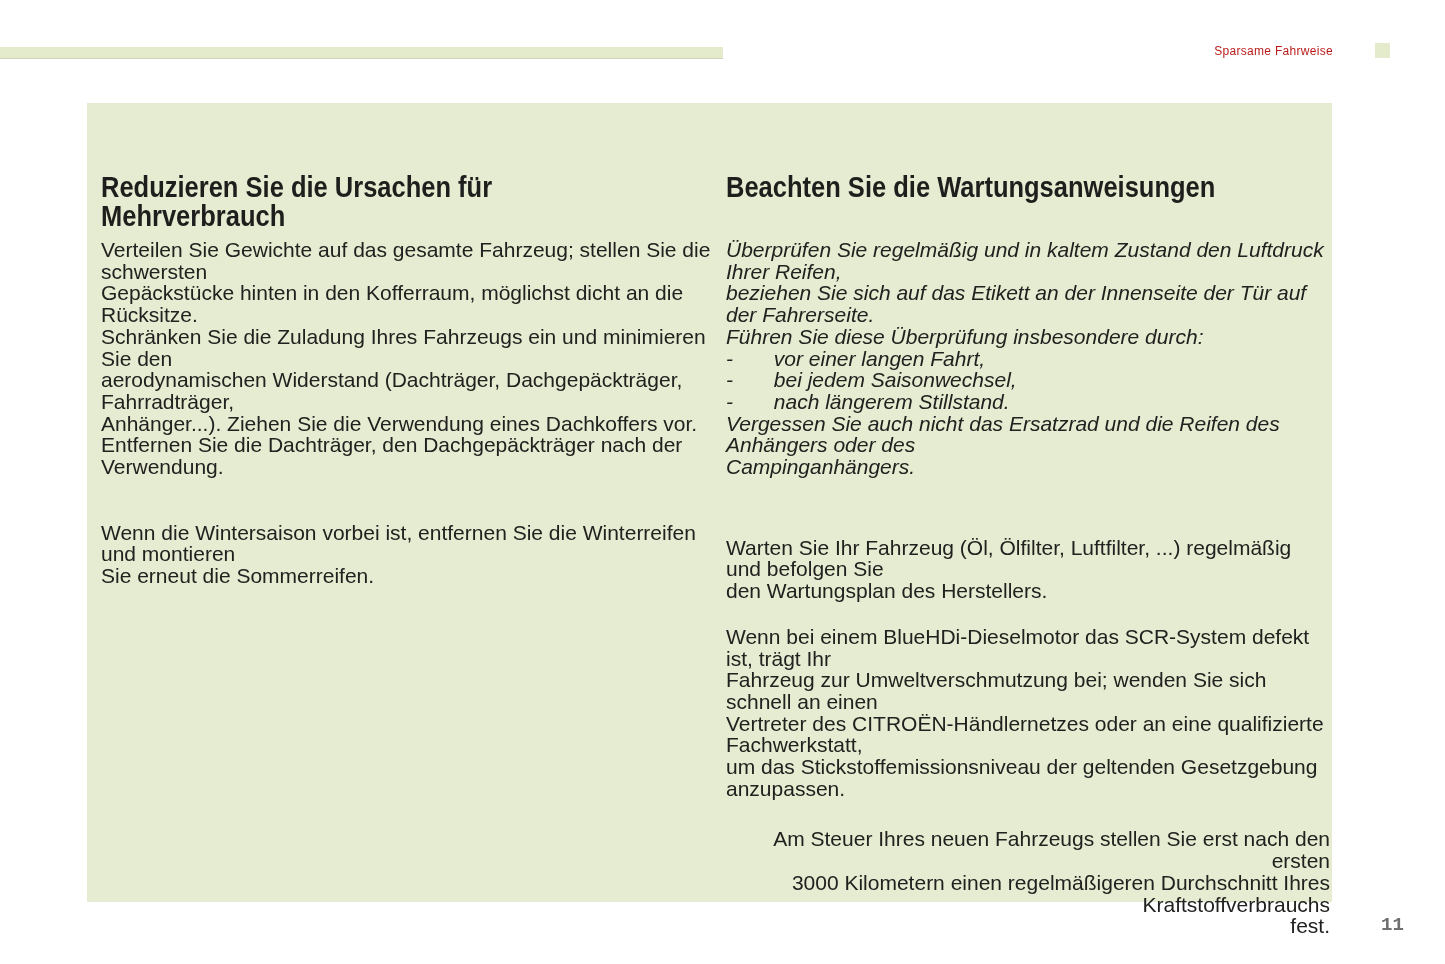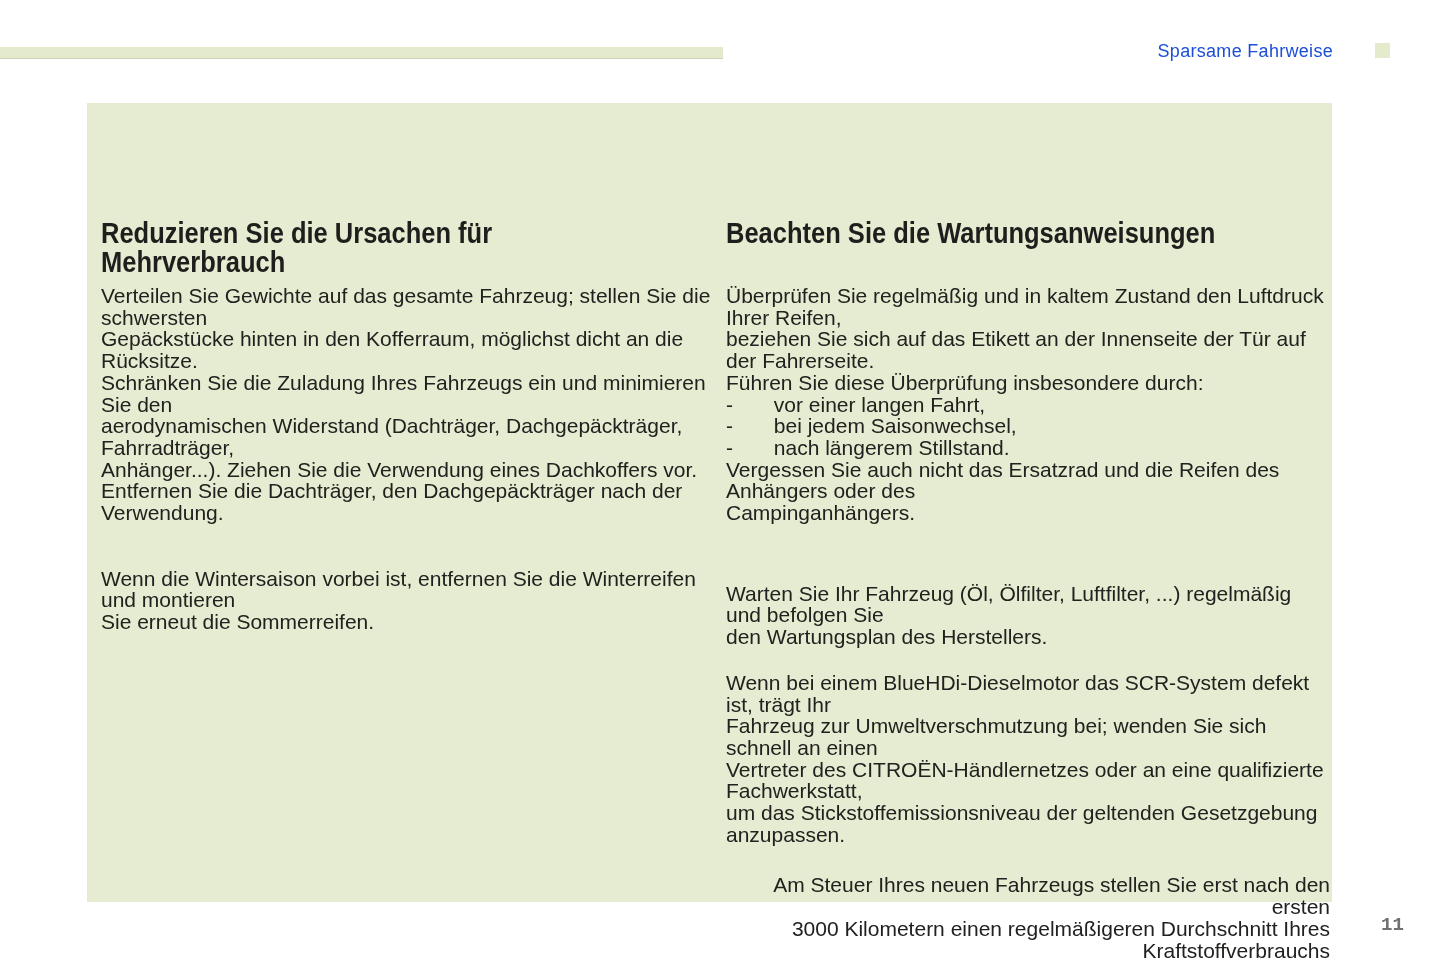--- a/index.html
+++ b/index.html
@@ -16,63 +16,63 @@
     position: absolute;
     left: 0; top: 47px;
     width: 723px; height: 12px;
     background: #e4ebcc;
     border-bottom: 1px solid rgba(0,0,0,0.10);
   }
   .section-title {
     position: absolute;
     top: 41px;
     right: 112px;
-    font-size: 18px;
+    font-size: 12px;
     line-height: 20px;
     letter-spacing: 0.3px;
-    color: #1d4ed8;
+    color: #b91c1c;
     white-space: nowrap;
   }
   .header-square {
     position: absolute;
     left: 1375px; top: 43px;
     width: 15px; height: 15px;
     background: #e4ebcc;
   }
   .content-box {
     position: absolute;
     left: 87px; top: 103px;
     width: 1245px; height: 799px;
     background: #e6ecd1;
   }
   .col {
     position: absolute;
     top: 0;
-    padding-top: 115px;
+    padding-top: 69px;
   }
   .col-left  { left: 14px;  width: 616px; }
   .col-right { left: 639px; width: 604px; }
   .heading {
     font-size: 30px;
     line-height: 29px;
     font-weight: 700;
     color: #1e1e1c;
     white-space: pre-line;
     transform: scaleX(0.85);
     transform-origin: 0 0;
   }
   .body-par {
     font-size: 21px;
     line-height: 21.7px;
     color: #21211f;
     white-space: pre-wrap;
   }
   .col-left  .par-0 { margin-top: 9px; }
   .col-left  .par-1 { margin-top: 44px; }
-  .col-right .par-0 { margin-top: 38px; }
+  .col-right .par-0 { margin-top: 38px; font-style: italic; }
   .col-right .par-1 { margin-top: 59px; }
   .col-right .par-2 { margin-top: 24px; }
   .col-right .par-3 { margin-top: 32px; }
   .col-right .par-4 { margin-top: 29px; text-align: right; }
   .page-number {
     position: absolute;
     left: 1381px; top: 914px;
     font-size: 19px;
     font-weight: 700;
     color: #707070;

